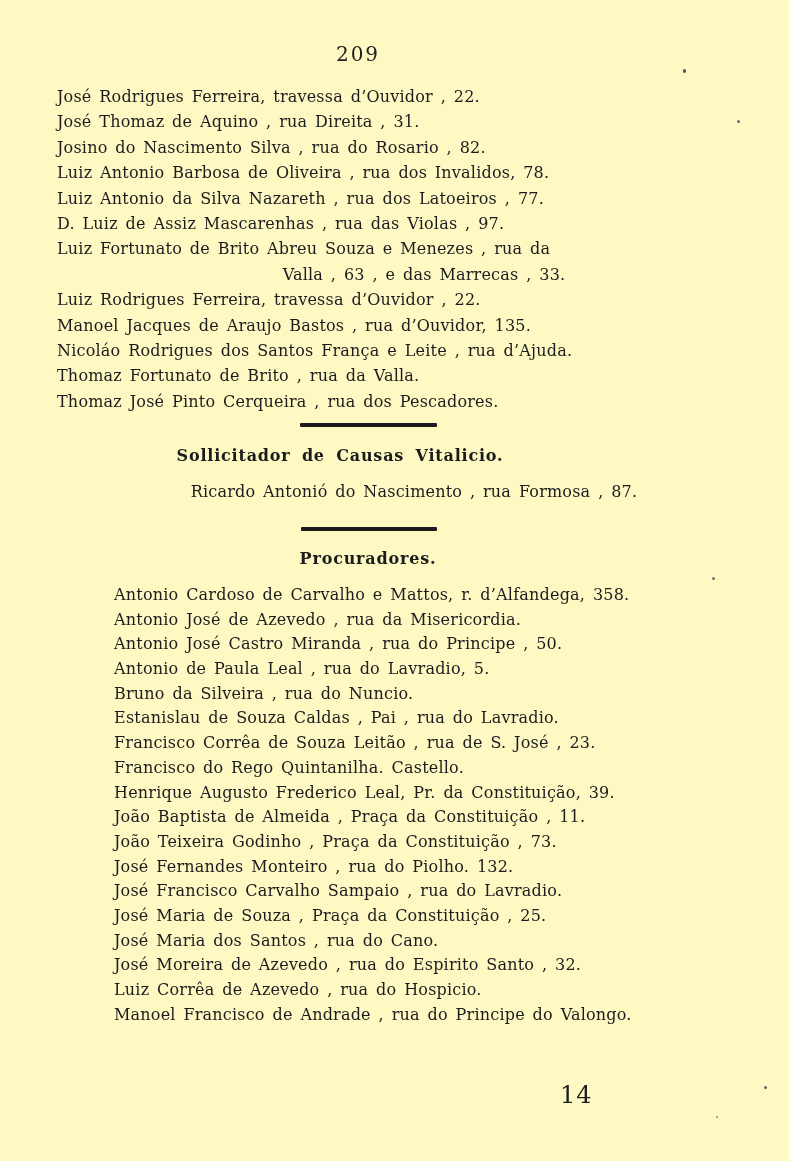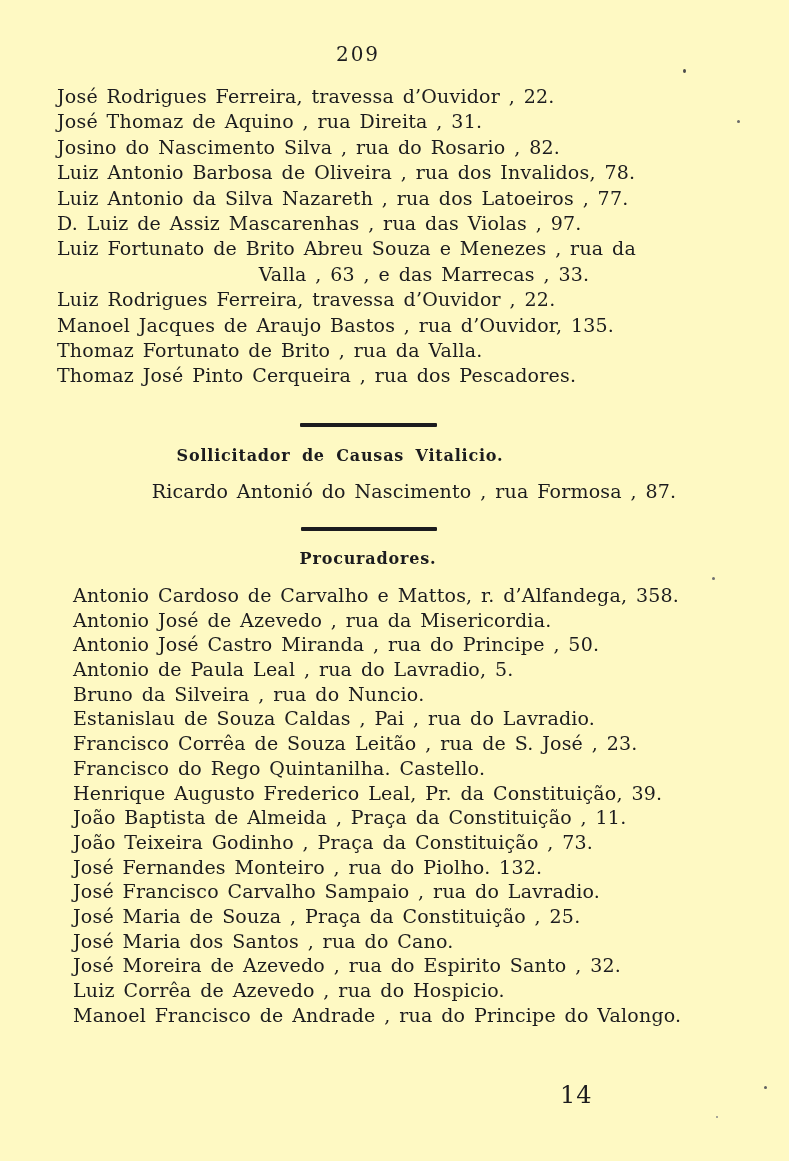--- a/index.html
+++ b/index.html
@@ -21,21 +21,21 @@
     top: 42px;
     left: 0;
     width: 716px;
     text-align: center;
     font-size: 20px;
     letter-spacing: 2px;
   }
   .list { position: absolute; }
   .list .line {
     white-space: nowrap;
-    font-size: 19px;
+    font-size: 16px;
     letter-spacing: 0.2px;
     word-spacing: 2.5px;
   }
   .list-continued {
     top: 84px;
     left: 57px;
     width: 710px;
   }
   .list-continued .line { height: 25.4px; line-height: 25.4px; }
   .line.continuation { padding-left: 24px; text-align: center; }
@@ -64,21 +64,21 @@
     left: 64px;
     width: 700px;
     text-align: center;
   }
   .list-sollicitador .line { height: 25px; line-height: 25px; }
   .list-procuradores {
     top: 583px;
     left: 73px;
     width: 700px;
   }
-  .list-procuradores .line { height: 24.7px; line-height: 24.7px; }
+  .list-procuradores .line { height: 24.7px; line-height: 24.7px; margin-left: 41px; }
   .signature-mark {
     position: absolute;
     top: 1081px;
     left: 560px;
     width: 42px;
     font-size: 24px;
     letter-spacing: 1px;
   }
   .speck {
     position: absolute;
@@ -102,20 +102,21 @@
     <div class="line">José Rodrigues Ferreira, travessa d’Ouvidor , 22.</div>
     <div class="line">José Thomaz de Aquino , rua Direita , 31.</div>
     <div class="line">Josino do Nascimento Silva , rua do Rosario , 82.</div>
     <div class="line">Luiz Antonio Barbosa de Oliveira , rua dos Invalidos, 78.</div>
     <div class="line">Luiz Antonio da Silva Nazareth , rua dos Latoeiros , 77.</div>
     <div class="line">D. Luiz de Assiz Mascarenhas , rua das Violas , 97.</div>
     <div class="line">Luiz Fortunato de Brito Abreu Souza e Menezes , rua da</div>
     <div class="line continuation">Valla , 63 , e das Marrecas , 33.</div>
     <div class="line">Luiz Rodrigues Ferreira, travessa d’Ouvidor , 22.</div>
     <div class="line">Manoel Jacques de Araujo Bastos , rua d’Ouvidor, 135.</div>
+    <div class="line">Nicoláo Rodrigues dos Santos França e Leite , rua d’Ajuda.</div>
     <div class="line">Thomaz Fortunato de Brito , rua da Valla.</div>
     <div class="line">Thomaz José Pinto Cerqueira , rua dos Pescadores.</div>
   </div>
 
   <div class="divider divider-1"></div>
 
   <div class="section-heading heading-sollicitador">Sollicitador de Causas Vitalicio.</div>
 
   <div class="list list-sollicitador">
     <div class="line">Ricardo Antonió do Nascimento , rua Formosa , 87.</div>

